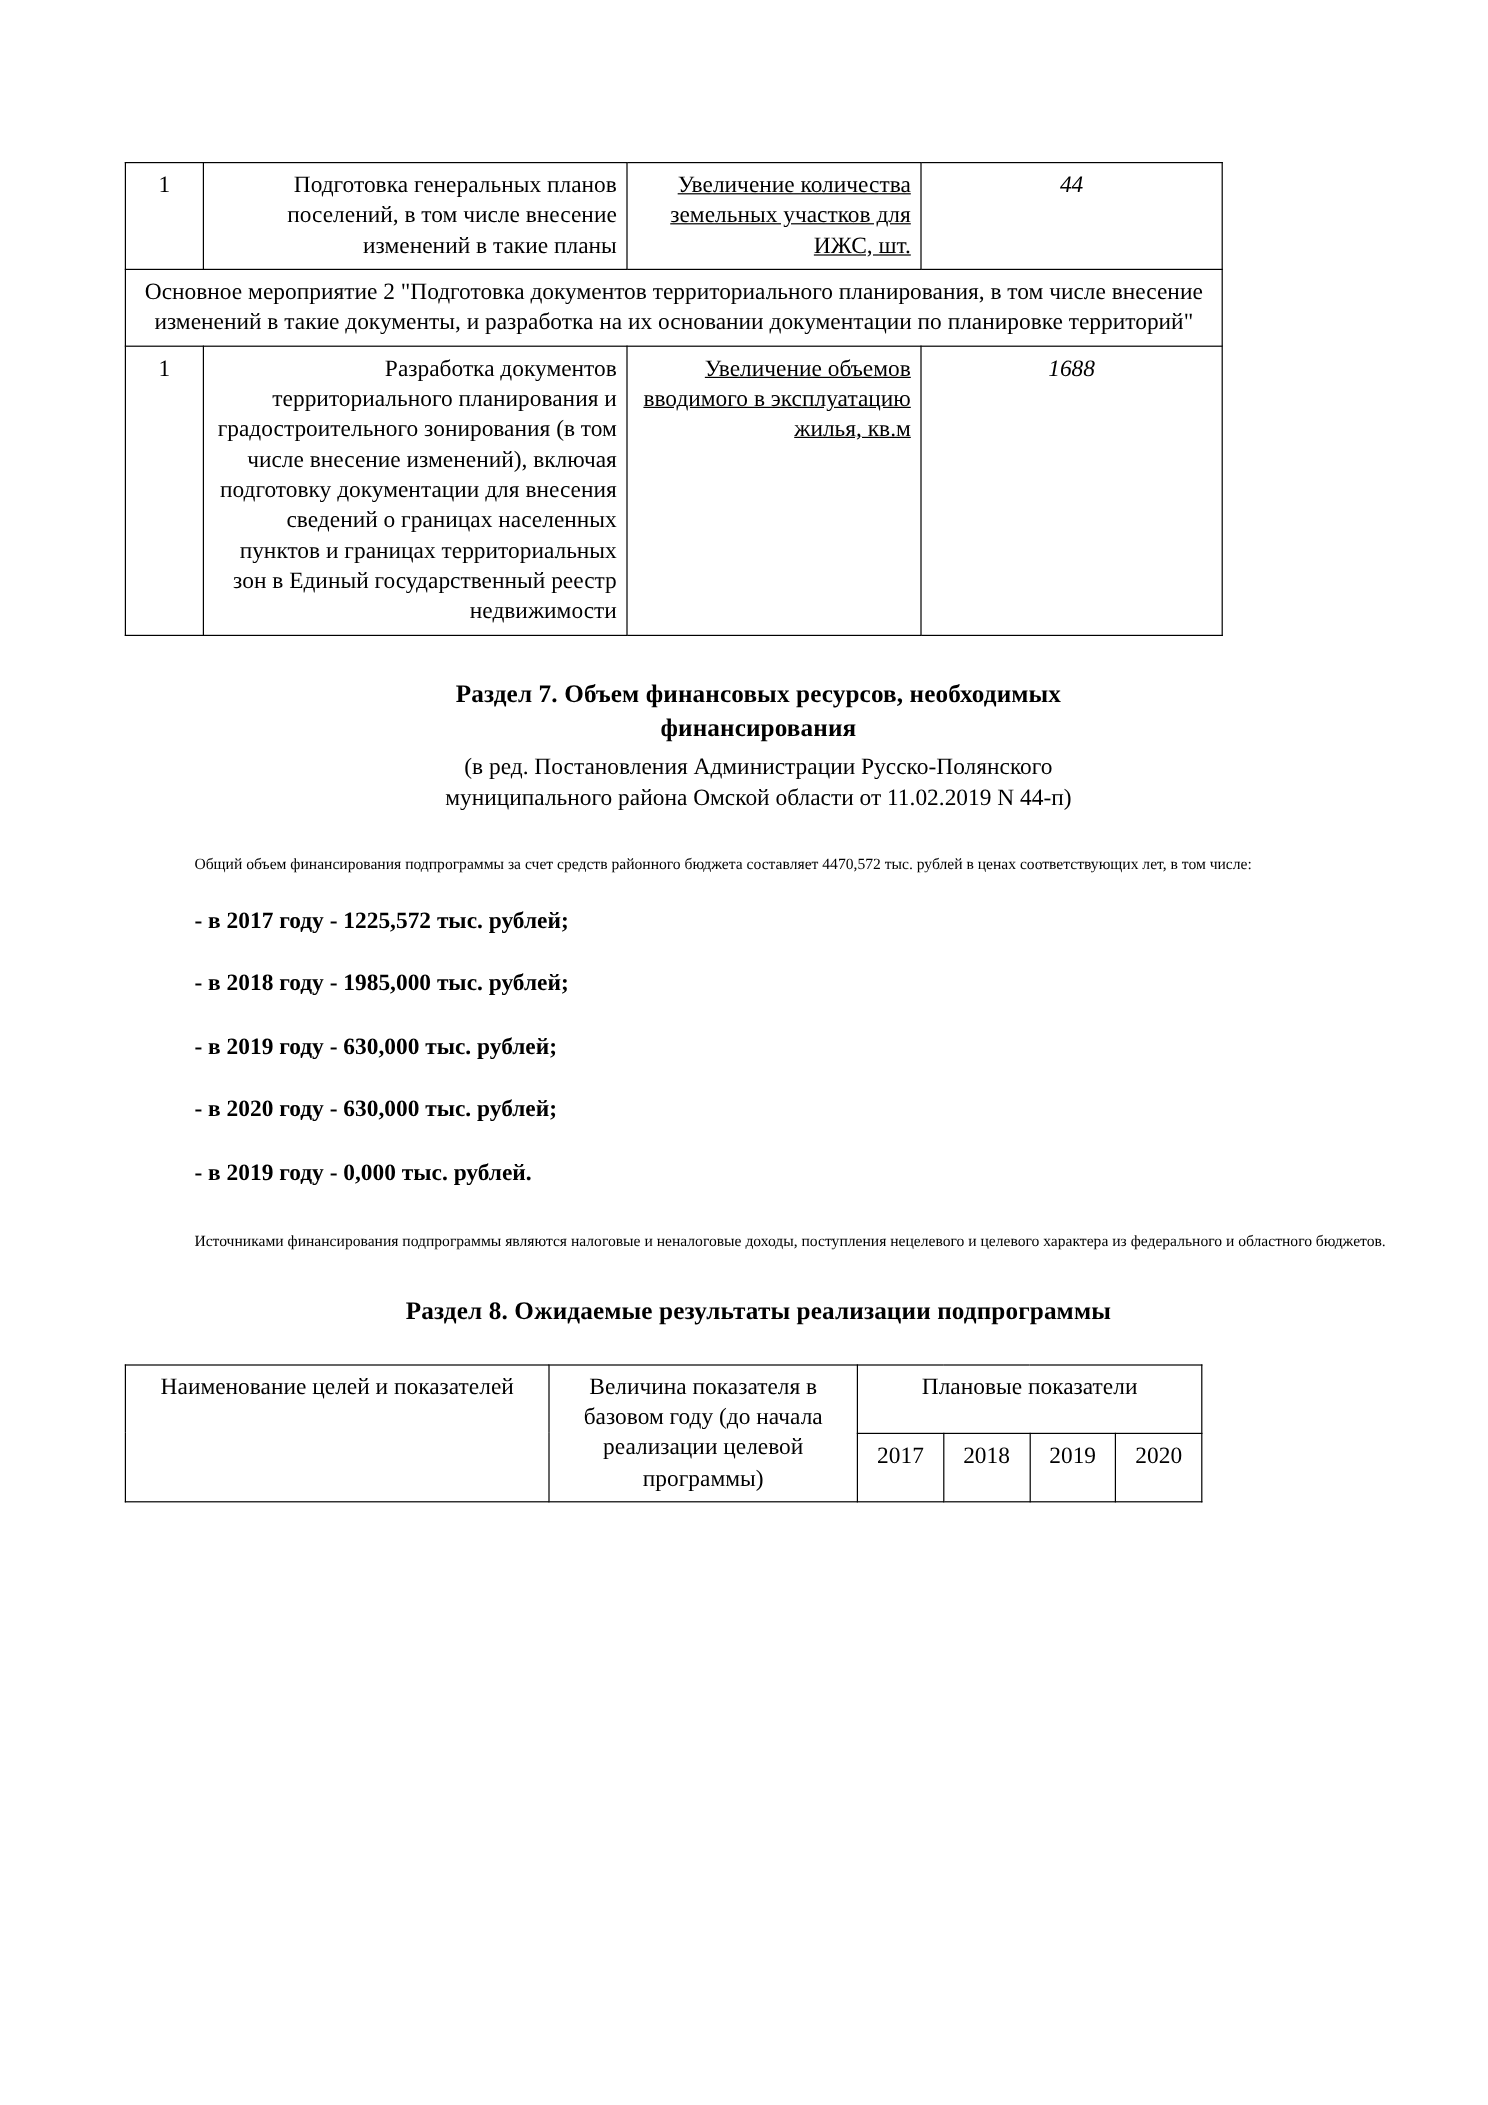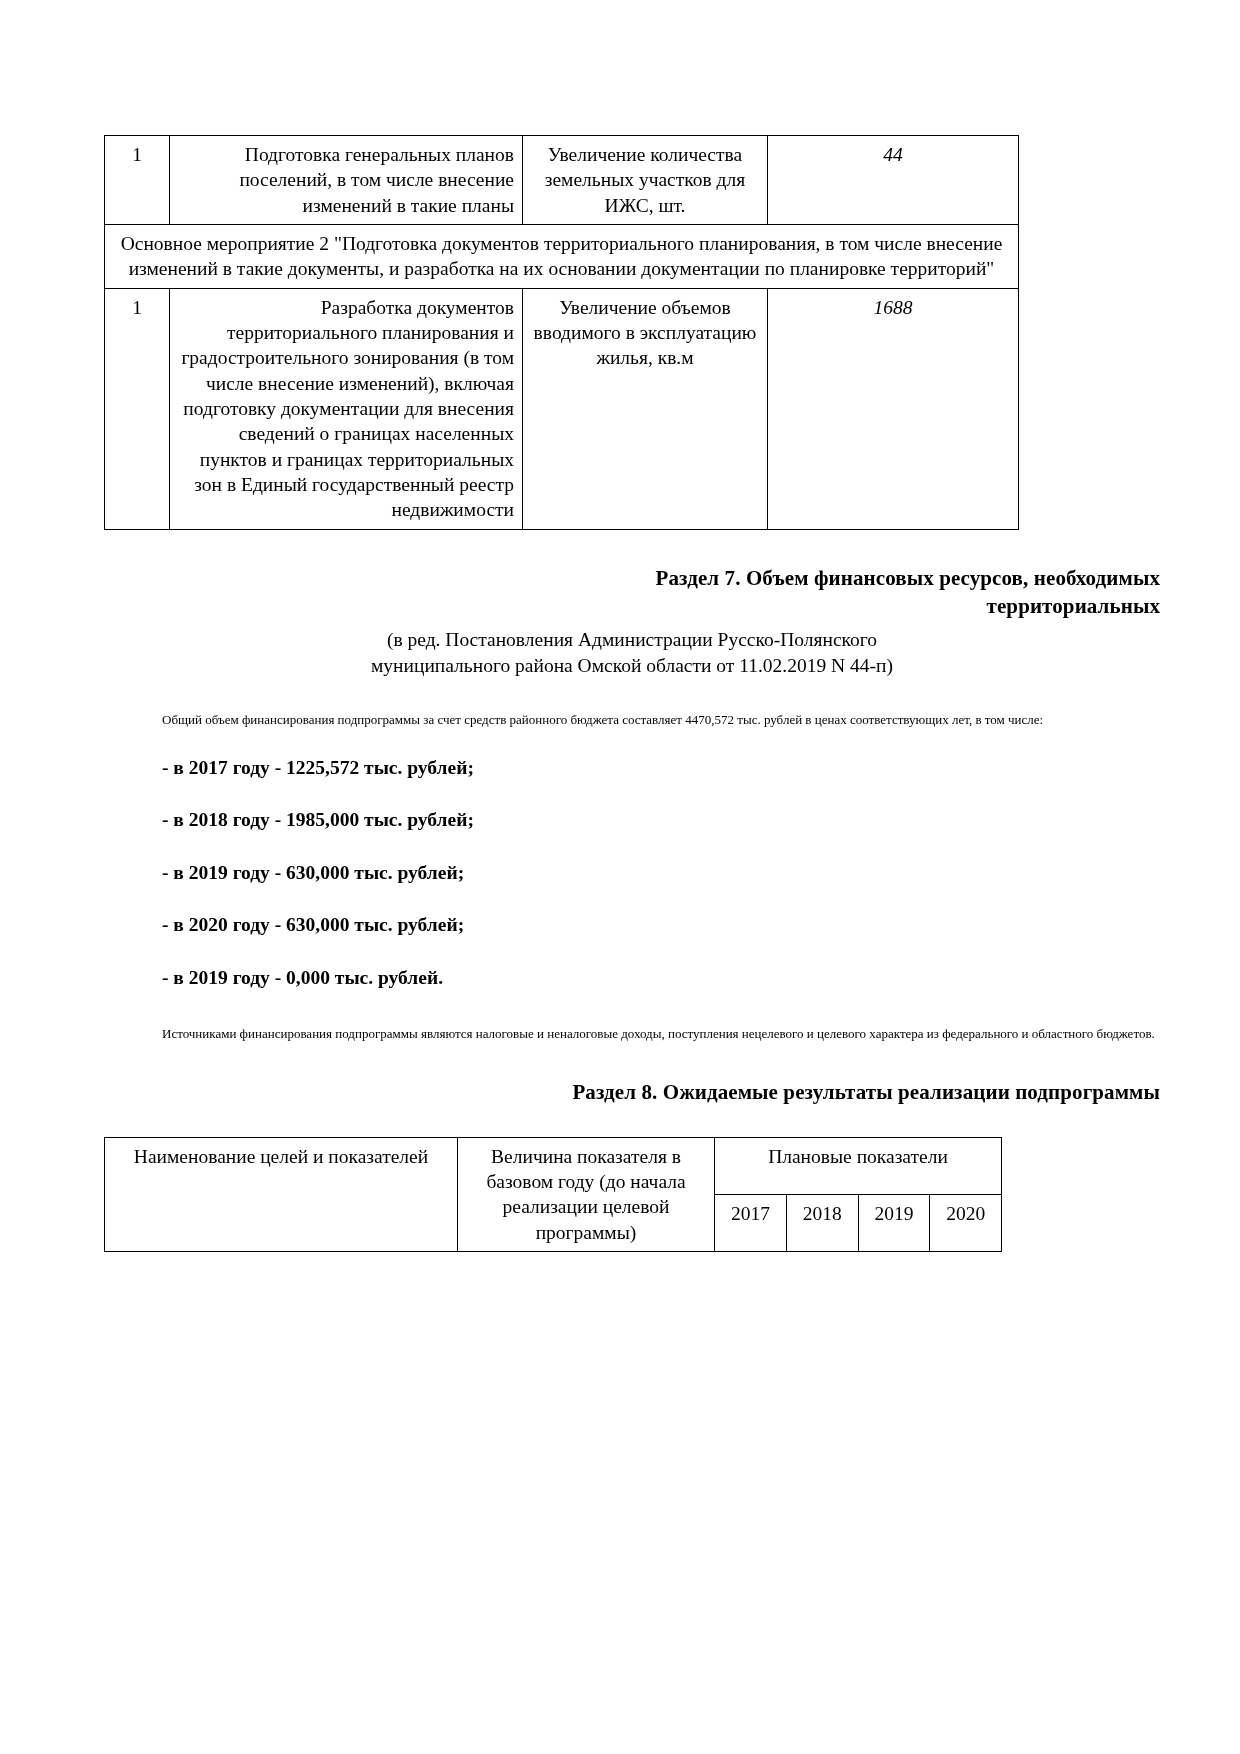--- a/index.html
+++ b/index.html
@@ -36,37 +36,37 @@
   }
   table.doc-table td {
     border: 1.5px solid #000;
     padding: 6px 8px;
     font-size: 19.5px;
     line-height: 1.30;
     vertical-align: top;
   }
   .c-num      { width: 48px;  text-align: center; vertical-align: top; }
   .c-name     { width: 336px; text-align: right; }
-  .c-ind      { width: 228px; text-align: center; vertical-align: middle; }
+  .c-ind      { width: 228px; text-align: right; vertical-align: middle; text-decoration: underline; }
   .c-val      { width: 234px; text-align: center; vertical-align: middle; font-style: italic; }
 
   .span-row td {
     text-align: center;
     vertical-align: top;
     padding: 8px 14px 10px 14px;
     line-height: 1.32;
   }
 
   .tbl-top { margin-top: 135px; }
 
   
   h2.section-heading {
     font-size: 21px;
     font-weight: bold;
-    text-align: right;
+    text-align: center;
     margin: 0;
     line-height: 1.33;
     letter-spacing: 0.1px;
   }
   .heading-block { margin-top: 35px; }
   .heading-line { display: block; }
 
   .attribution {
     font-size: 19.5px;
     text-align: center;
@@ -146,21 +146,21 @@
           <td class="c-name">Разработка документов территориального планирования и градостроительного зонирования (в том числе внесение изменений), включая подготовку документации для внесения сведений о границах населенных пунктов и границах территориальных зон в Единый государственный реестр недвижимости</td>
           <td class="c-ind">Увеличение объемов вводимого в эксплуатацию жилья, кв.м</td>
           <td class="c-val">1688</td>
         </tr>
       </tbody>
     </table>
 
     <div class="heading-block">
       <h2 class="section-heading">
         <span class="heading-line">Раздел 7. Объем финансовых ресурсов, необходимых</span>
-        <span class="heading-line">территориальных</span>
+        <span class="heading-line">финансирования</span>
       </h2>
       <div class="attribution">
         <span>(в ред. Постановления Администрации Русско-Полянского</span>
         <span>муниципального района Омской области от 11.02.2019 N 44-п)</span>
       </div>
     </div>
 
     <p class="body-par first">Общий объем финансирования подпрограммы за счет средств районного бюджета составляет 4470,572 тыс. рублей в ценах соответствующих лет, в том числе:</p>
 
     <ul class="money-list">

